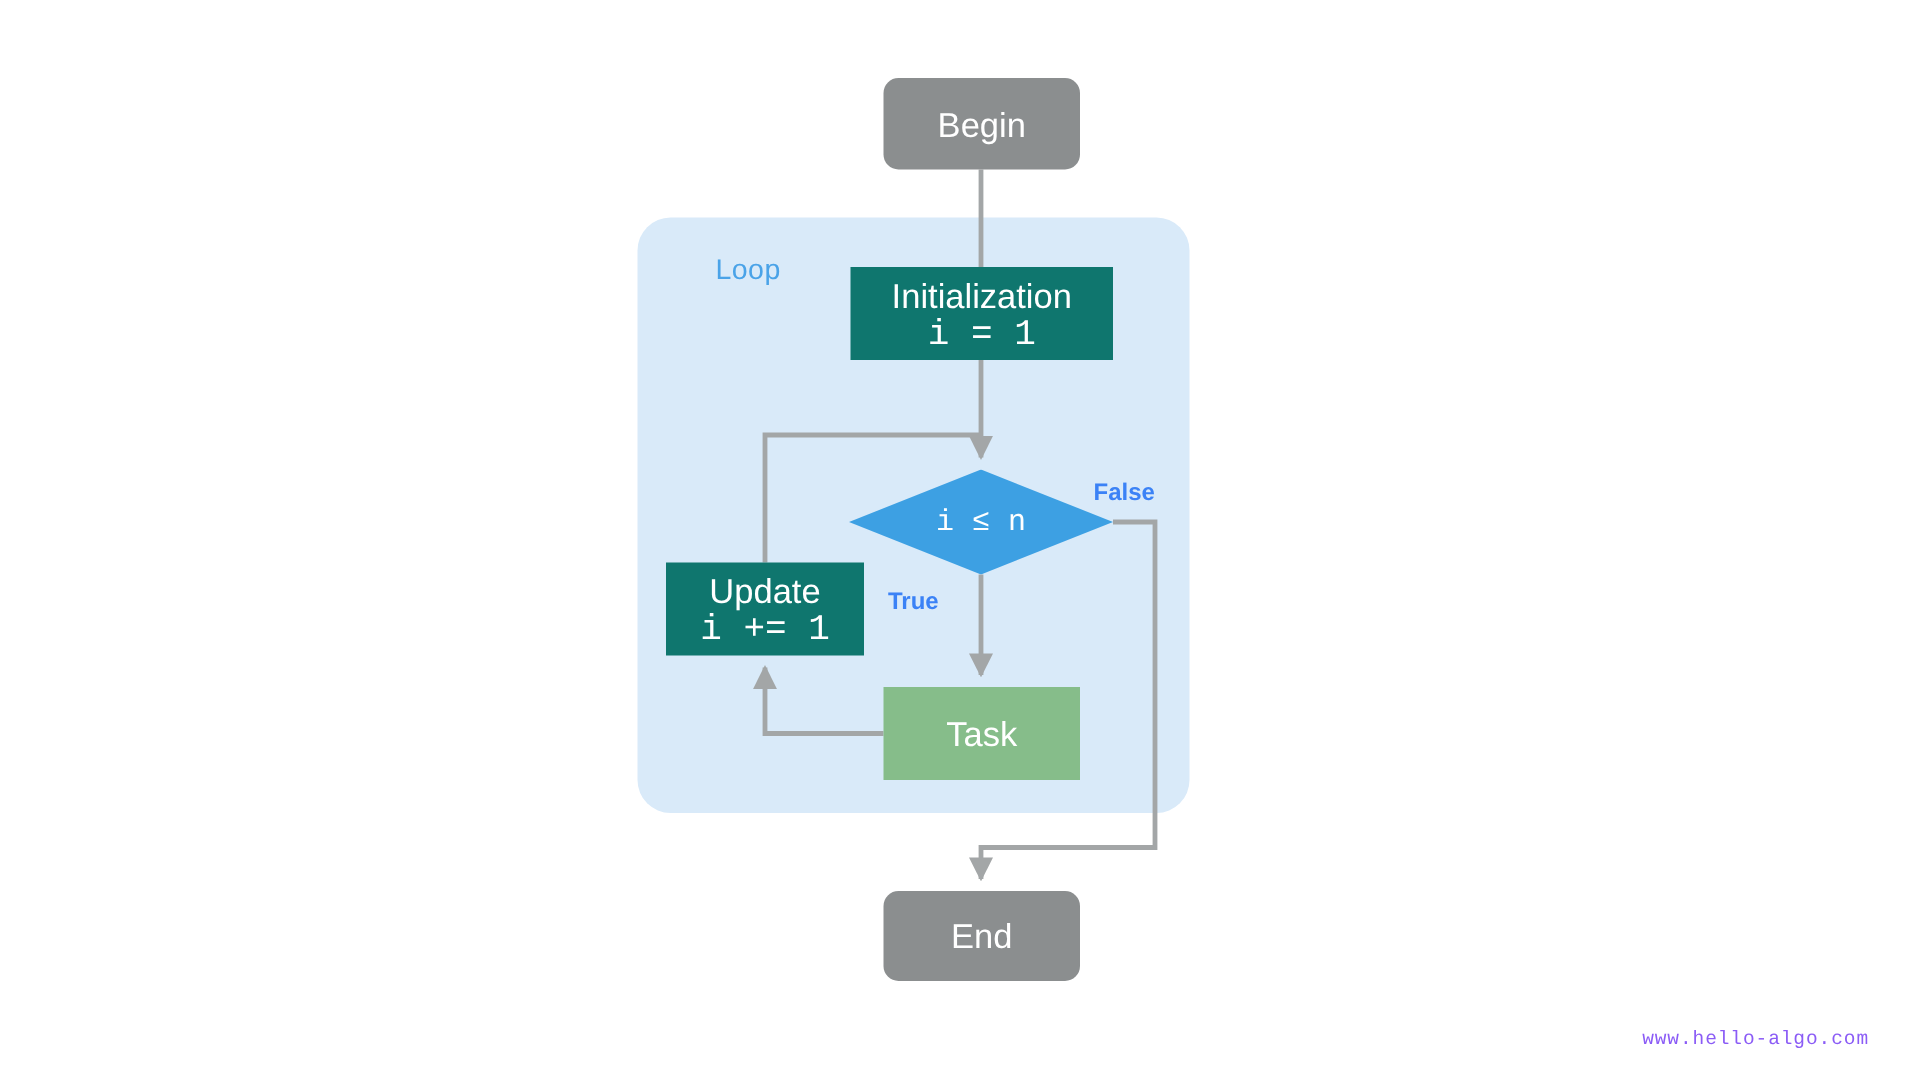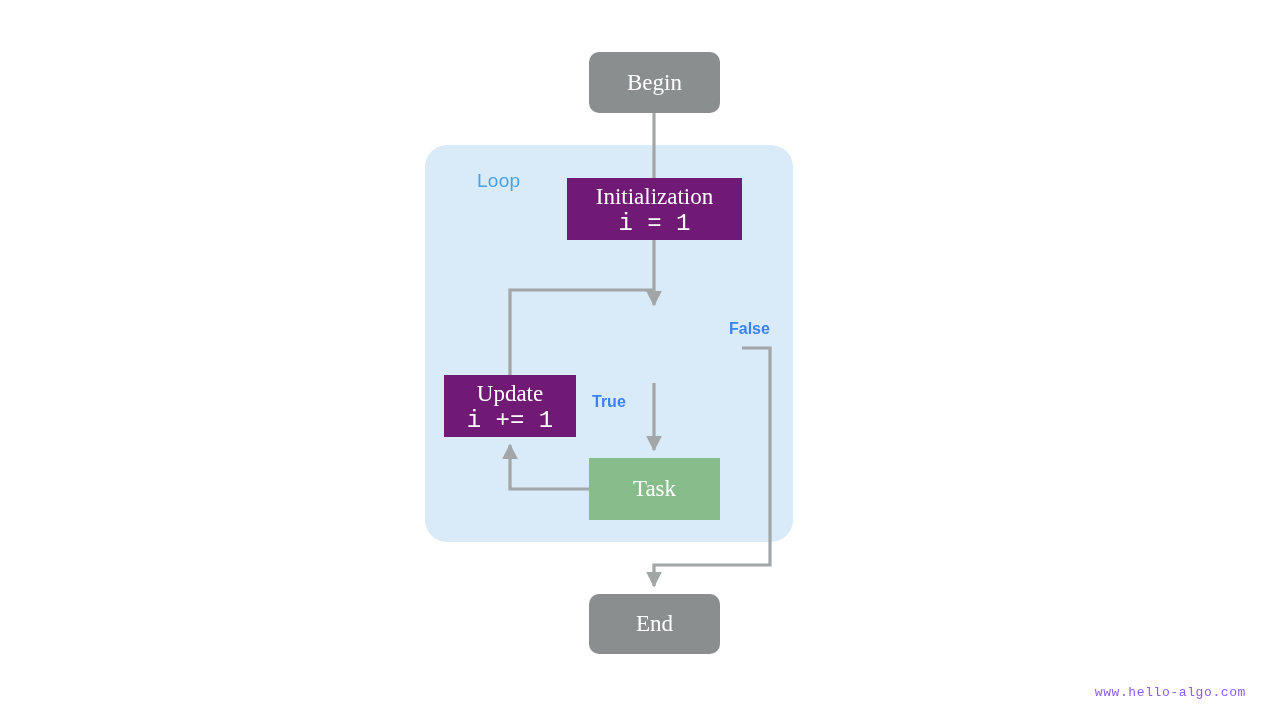--- a/index.html
+++ b/index.html
@@ -50,38 +50,38 @@
   .node {
     position: absolute;
     display: flex;
     flex-direction: column;
     align-items: center;
     justify-content: center;
     color: #ffffff;
     box-sizing: border-box;
   }
   .node .line1 {
-    font-family: Liberation Serif, serif;
+    font-family: Liberation Sans, sans-serif;
     font-size: 23px;
     line-height: 28px;
     white-space: nowrap;
   }
   .node .line2 {
     font-family: "Liberation Mono", monospace;
     font-size: 24px;
     line-height: 25px;
     white-space: nowrap;
   }
 
   .node-terminal {
     background: #8b8e8f;
     border-radius: 10px;
   }
   .node-process {
-    background: #701a75;
+    background: #0f766e;
   }
   .node-task {
     background: #86bd8a;
   }
 
   #node-begin { left: 589px; top: 52px;  width: 131px; height: 61px; }
   #node-init  { left: 567px; top: 178px; width: 175px; height: 62px; }
   #node-update{ left: 444px; top: 375px; width: 132px; height: 62px; }
   #node-task  { left: 589px; top: 458px; width: 131px; height: 62px; justify-content: center; }
   #node-end   { left: 589px; top: 594px; width: 131px; height: 60px; }
@@ -166,20 +166,26 @@
 
   <div class="node node-terminal" id="node-begin">
     <span class="line1">Begin</span>
   </div>
 
   <div class="node node-process" id="node-init">
     <span class="line1">Initialization</span>
     <span class="line2">i = 1</span>
   </div>
 
+  <div class="diamond-wrap">
+    <svg width="176" height="70" viewBox="0 0 176 70" xmlns="http://www.w3.org/2000/svg">
+      <polygon points="88,0 176,35 88,70 0,35" fill="#3da0e3"></polygon>
+    </svg>
+    <div class="diamond-text">i ≤ n</div>
+  </div>
 
   <div class="node node-process" id="node-update">
     <span class="line1">Update</span>
     <span class="line2">i += 1</span>
   </div>
 
   <div class="node node-task" id="node-task">
     <span class="line1">Task</span>
   </div>
 

